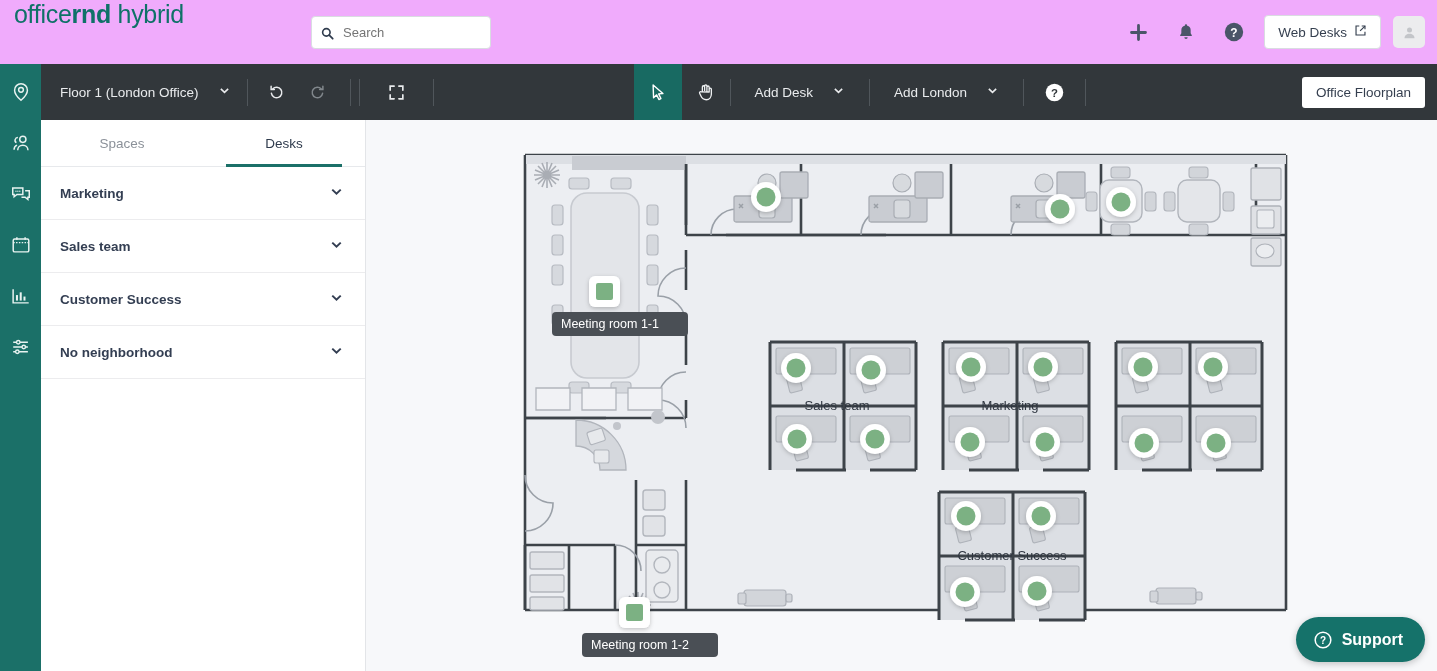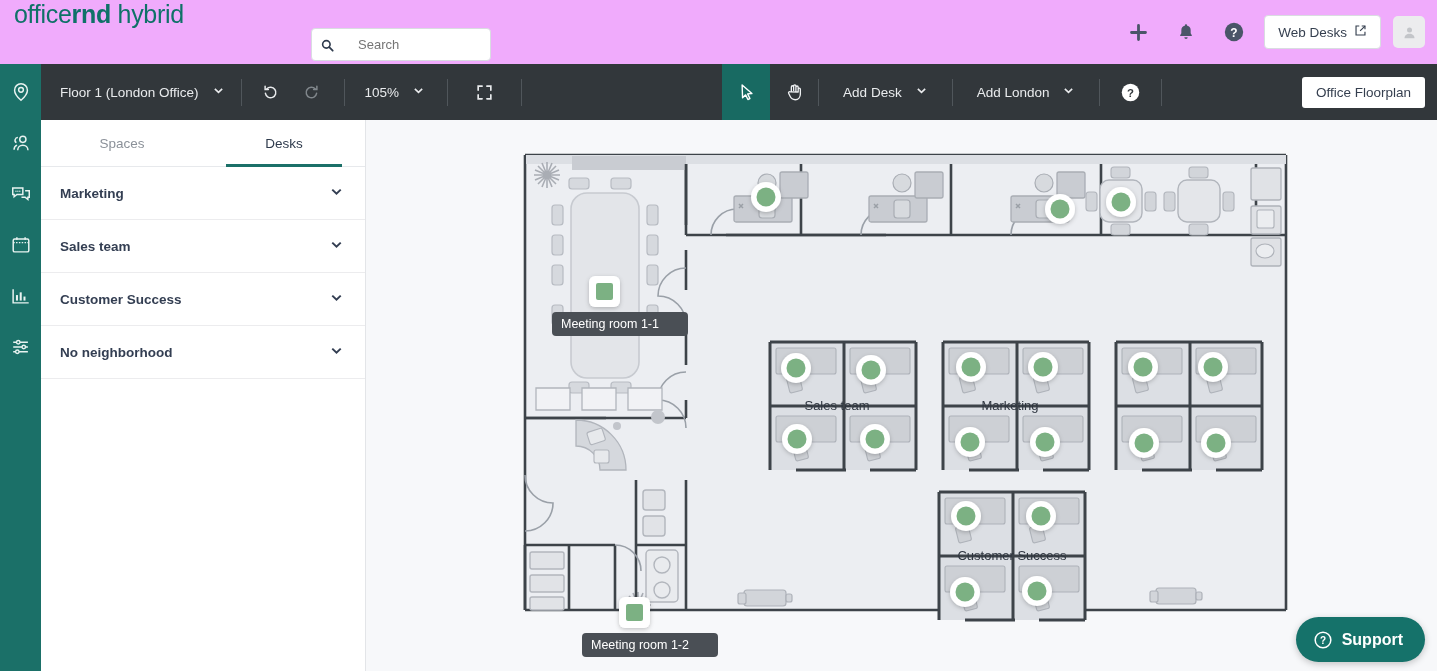--- a/index.html
+++ b/index.html
@@ -15,23 +15,23 @@
   .header {
     position: absolute; top: 0; left: 0; width: 1437px; height: 64px;
     background: #f0abfc; display: flex; 
   }
   .logo {
     margin-left: 14px; font-size: 25px; letter-spacing: -0.3px;
     color: #0f7168; font-weight: 400; white-space: nowrap;
   }
   .logo b { font-weight: 700; }
   .search-box {
-    position: absolute; left: 311px; top: 28px; width: 180px; height: 33px;
+    position: absolute; left: 311px; top: 16px; width: 180px; height: 33px;
     border: 1px solid #d9dce1; border-radius: 4px; background: #fff;
-    display: flex; align-items: center; padding: 0 9px; gap: 24px;
+    display: flex; align-items: center; padding: 0 9px; gap: 9px;
   }
   .search-icon { width: 13px; height: 13px; flex: none; }
   .search-input {
     border: none; outline: none; font-size: 13px; color: #9aa0a8;
     font-family: "Liberation Sans", sans-serif; width: 140px; background: transparent;
   }
   .header-right {
     position: absolute; right: 12px; top: 0; height: 64px;
     display: flex; align-items: center; gap: 0;
   }
@@ -61,21 +61,21 @@
     align-items: center; justify-content: center; cursor: pointer;
   }
 
   
   .toolbar {
     position: absolute; left: 41px; top: 64px; width: 1396px; height: 56px;
     background: #32373b; display: flex; align-items: center; color: #e8eaec;
   }
   .tb-text { font-size: 13.5px; color: #e9ebed; white-space: nowrap; }
   .tb-item {
-    height: 56px; display: flex; align-items: center; gap: 13px;
+    height: 56px; display: flex; align-items: center; gap: 19px;
     padding: 0 14px; cursor: pointer;
   }
   .tb-floor { padding-left: 19px; padding-right: 16px; }
   .tb-sep { width: 1px; height: 27px; background: #50565b; }
   .tb-iconbtn {
     width: 41px; height: 56px; display: flex; align-items: center; justify-content: center;
     cursor: pointer; color: #e8eaec;
   }
   .tb-iconbtn.dim { color: #81878c; }
   .tb-tool {
@@ -248,28 +248,20 @@
           <path d="M5.2 4.1v4.1h4.1"></path>
         </svg>
     </div>
     <div class="tb-iconbtn dim">
       <svg viewBox="0 0 24 24" width="19" height="19" fill="none" stroke="#81878c" stroke-width="1.9" stroke-linecap="round">
           <path d="M16.8 7.6A6.6 6.6 0 1 0 18.4 13"></path>
           <path d="M18.8 4.1v4.1h-4.1"></path>
         </svg>
     </div>
     <div class="tb-sep" style="margin-left:12px"></div>
-    <div class="tb-item" style="padding-left:20px">
-      <span class="tb-text">105%</span>
-      <span>
-        <svg viewBox="0 0 16 16" width="13" height="13" fill="none" stroke="#e9ebed" stroke-width="2">
-            <path d="M3.5 6 8 10.3 12.5 6"></path>
-          </svg>
-      </span>
-    </div>
     <div class="tb-sep" style="margin-left:8px"></div>
     <div class="tb-iconbtn" style="margin-left:16px">
       <svg viewBox="0 0 24 24" width="19" height="19" fill="none" stroke="#e8eaec" stroke-width="2.1" stroke-linecap="round">
           <path d="M4 9V4h5M20 9V4h-5M4 15v5h5M20 15v5h-5"></path>
         </svg>
     </div>
     <div class="tb-sep" style="margin-left:16px"></div>
 
     <div class="tb-tool active" style="margin-left:200px">
       <svg viewBox="0 0 24 24" width="21" height="21" fill="none" stroke="#ffffff" stroke-width="1.6" stroke-linejoin="round">

